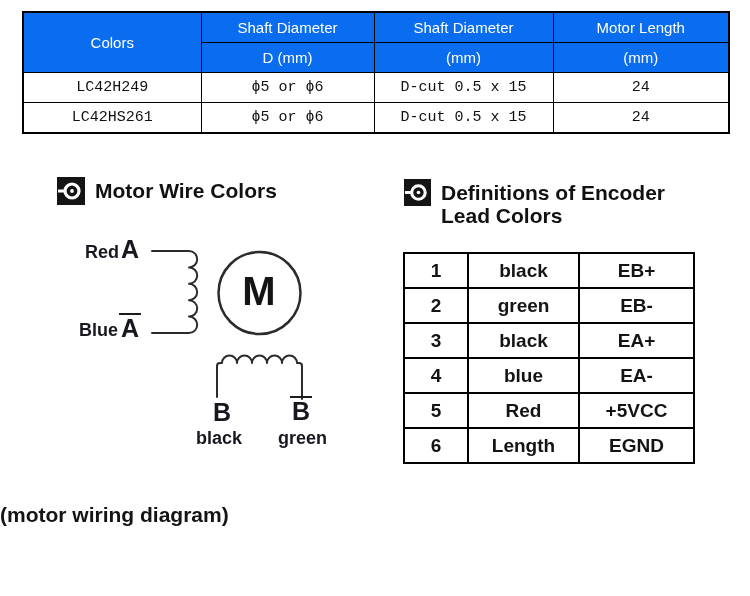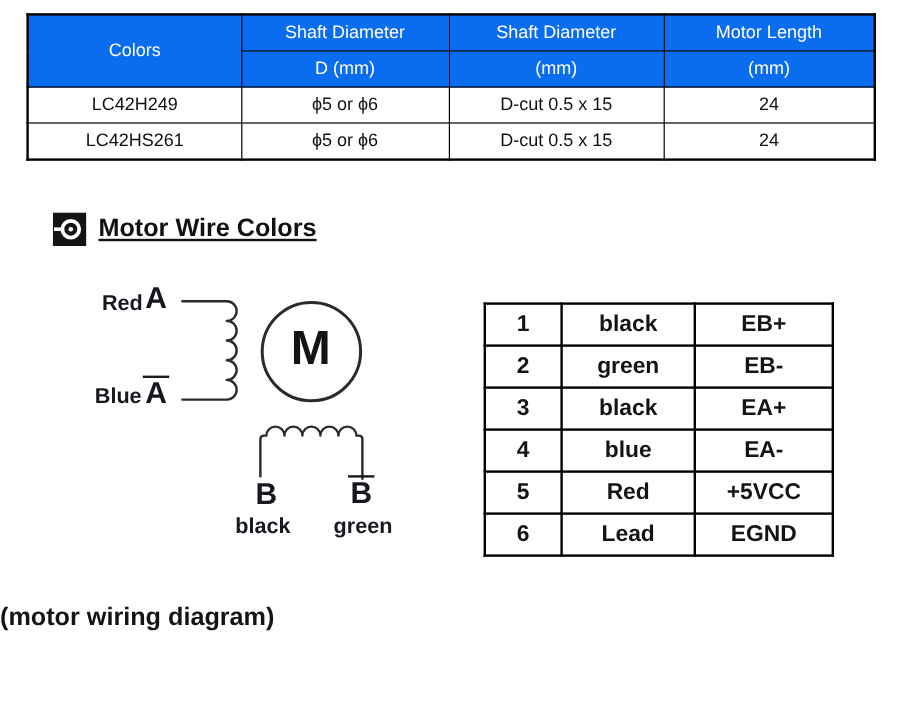--- a/index.html
+++ b/index.html
@@ -12,27 +12,27 @@
   .spec-table {
     position:absolute; left:22px; top:11px; width:706px;
     border-collapse:collapse; table-layout:fixed; border:2px solid #000;
   }
   .spec-table th, .spec-table td {
     border:1.5px solid #000; text-align:center; vertical-align:middle; padding:0;
   }
   .spec-table th {
     background:#0a6cee; color:#ffffff; font-size:15px; font-weight:400; height:29px;
   }
-  .spec-table td { font-size:15px; color:#111; height:29px; font-weight:400; }
+  .spec-table td { font-size:15px; color:#111; height:29px; font-weight:400;font-family:Liberation Mono, monospace; }
 
   
   .section-header { position:absolute; display:flex; gap:10px; align-items:flex-start; }
   .section-header .bullet { flex:0 0 auto; }
   .section-title { font-size:21px; font-weight:600; color:#111; line-height:23px; padding-top:2px; }
-  #motor-wire-header { left:44px; top:177px;text-decoration:underline; }
+  #motor-wire-header { left:57px; top:177px; }
   #encoder-header { left:404px; top:179px; }
   .title-line { display:block; }
 
   
   .diagram-svg { position:absolute; left:0; top:0; width:750px; height:596px; pointer-events:none; }
   .dlabel { position:absolute; font-weight:600; color:#17171f; white-space:nowrap; line-height:1; }
   .small-label { font-size:18px; }
   .terminal { font-size:25px; }
   .overbar { display:inline-block; border-top:2.5px solid #1c1c1c; padding:2px 2px 0 2px; line-height:0.95; }
   #motor-m {
@@ -98,20 +98,32 @@
   <div class="section-header" id="motor-wire-header">
     <svg class="bullet" width="28" height="28" viewBox="0 0 28 28">
       <rect x="0" y="0" width="28" height="28" fill="#141414"></rect>
       <circle cx="15" cy="14" r="7" fill="none" stroke="#ffffff" stroke-width="3.2"></circle>
       <rect x="1" y="12.5" width="6.5" height="3" fill="#ffffff"></rect>
       <circle cx="15" cy="14" r="1.9" fill="#ffffff"></circle>
     </svg>
     <div class="section-title">Motor Wire Colors</div>
   </div>
 
+  <div class="section-header" id="encoder-header">
+    <svg class="bullet" width="27" height="27" viewBox="0 0 28 28">
+      <rect x="0" y="0" width="28" height="28" fill="#141414"></rect>
+      <circle cx="15" cy="14" r="7" fill="none" stroke="#ffffff" stroke-width="3.2"></circle>
+      <rect x="1" y="12.5" width="6.5" height="3" fill="#ffffff"></rect>
+      <circle cx="15" cy="14" r="1.9" fill="#ffffff"></circle>
+    </svg>
+    <div class="section-title">
+      <span class="title-line">Definitions of Encoder</span>
+      <span class="title-line">Lead Colors</span>
+    </div>
+  </div>
 
   <svg class="diagram-svg" viewBox="0 0 750 596">
     <path d="M 152 251 H 189
          A 8.2 8.2 0 0 1 189 267.4
          A 8.2 8.2 0 0 1 189 283.8
          A 8.2 8.2 0 0 1 189 300.2
          A 8.2 8.2 0 0 1 189 316.6
          A 8.2 8.2 0 0 1 189 333
          H 152" fill="none" stroke="#2b2b2b" stroke-width="2" stroke-linejoin="round" stroke-linecap="round"></path>
     <circle cx="259.5" cy="293" r="41" fill="none" stroke="#2b2b2b" stroke-width="2.5"></circle>
@@ -161,21 +173,21 @@
       <td>blue</td>
       <td>EA-</td>
     </tr>
     <tr>
       <td>5</td>
       <td>Red</td>
       <td>+5VCC</td>
     </tr>
     <tr>
       <td>6</td>
-      <td>Lead</td>
+      <td>Length</td>
       <td>EGND</td>
     </tr>
   </tbody>
     </table>
 
   <div class="caption">(motor wiring diagram)</div>
 
 </div>
 
 </body></html>

